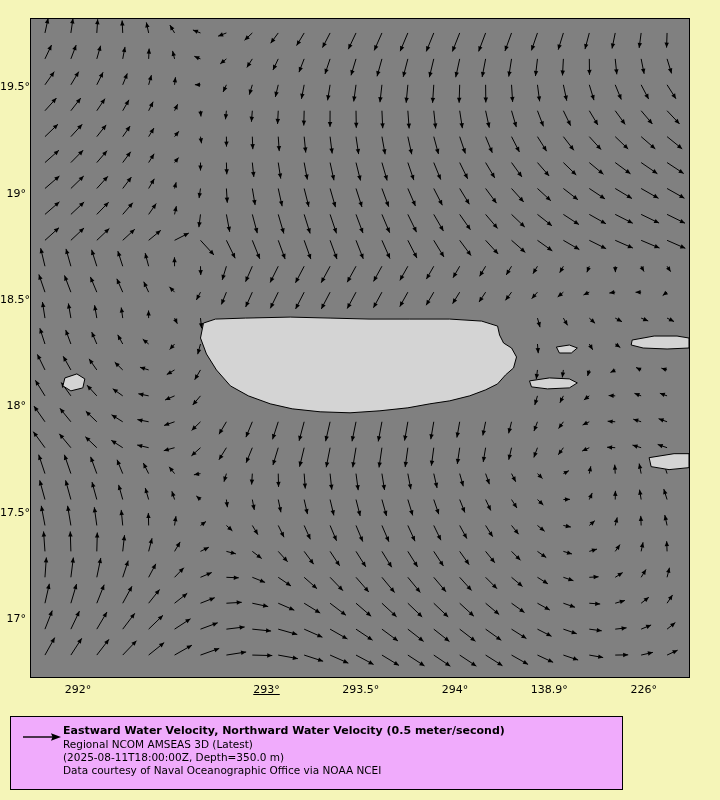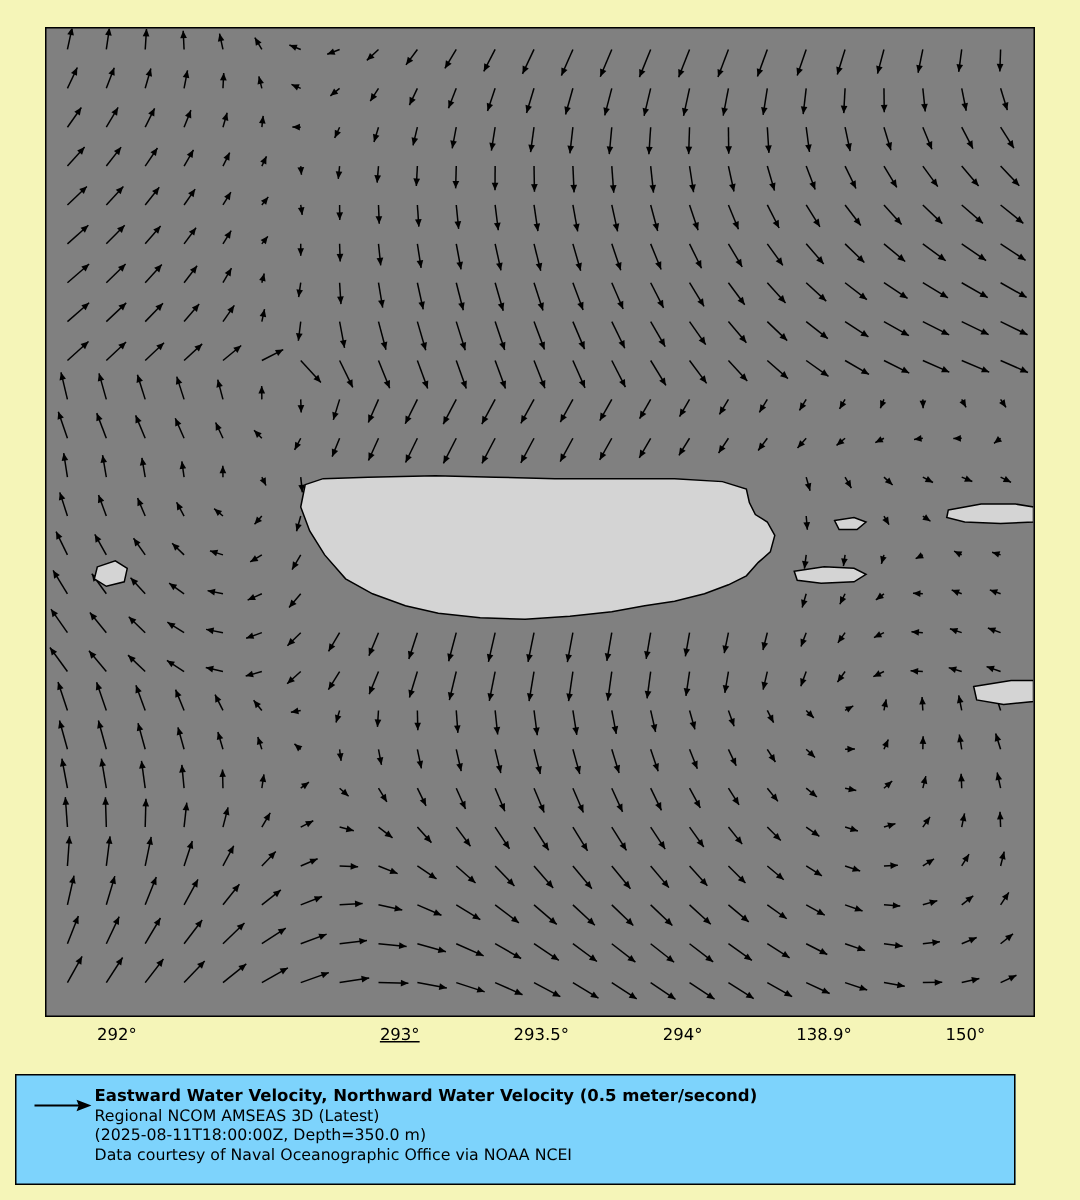--- a/index.html
+++ b/index.html
@@ -69,25 +69,25 @@
     left: 44px;
     top: 683px;
     width: 661px;
     height: 16px;
   }
   
   #caption {
     position: absolute;
     left: 10px;
     top: 716px;
-    width: 667px;
+    width: 613px;
     height: 74px;
     border: 1px solid #000;
     box-sizing: border-box;
-    background: #7dd3fc;
+    background: #f0abfc;
   }
   #caption-arrow {
     position: absolute;
     left: 10px;
     top: 14px;
     width: 40px;
     height: 12px;
   }
   #caption-text {
     position: absolute;
@@ -1275,28 +1275,36 @@
       <path fill="#d4d4d4" stroke="#000" stroke-width="1" d="M500,363 L520,360 L540,361 L548,365 L540,370 L518,371 L502,369 Z"></path>
 
       <path fill="#d4d4d4" stroke="#000" stroke-width="1" d="M527,329 L540,327 L548,330 L542,335 L530,335 Z"></path>
 
       <path fill="#d4d4d4" stroke="#000" stroke-width="1" d="M603,322 L625,318 L648,318 L660,320 L660,330 L638,331 L614,330 L602,327 Z"></path>
 
       <path fill="#d4d4d4" stroke="#000" stroke-width="1" d="M620,440 L645,436 L660,436 L660,450 L640,452 L622,449 Z"></path>
     </svg>
   </div>
 
+  <div id="ylabels">
+      <div class="ytick" style="top: 68.129px;">19.5°</div>
+      <div class="ytick" style="top: 174.581px;">19°</div>
+      <div class="ytick" style="top: 281.032px;">18.5°</div>
+      <div class="ytick" style="top: 387.484px;">18°</div>
+      <div class="ytick" style="top: 493.935px;">17.5°</div>
+      <div class="ytick" style="top: 600.387px;">17°</div>
+    </div>
   <div id="xlabels">
       <div class="xtick" style="left: 33.9429px;">292°</div>
       <div class="xtick" style="left: 128.229px; margin-top: 44px;">292.5°</div>
       <div class="xtick" style="left: 222.514px; text-decoration: underline;">293°</div>
       <div class="xtick" style="left: 316.8px;">293.5°</div>
       <div class="xtick" style="left: 411.086px;">294°</div>
       <div class="xtick" style="left: 505.371px;">138.9°</div>
-      <div class="xtick" style="left: 599.657px;">150°</div>
+      <div class="xtick" style="left: 599.657px;">226°</div>
     </div>
 
   <div id="caption">
     <svg id="caption-arrow" viewBox="0 0 40 12">
       <line x1="2" y1="6" x2="34" y2="6" stroke="#000" stroke-width="1.4"></line>
       <polygon points="40,6 30,2.2 31.5,6 30,9.8" fill="#000"></polygon>
     </svg>
     <div id="caption-text">
       <div class="cap-title">Eastward Water Velocity, Northward Water Velocity (0.5 meter/second)</div>
       <div class="cap-line">Regional NCOM AMSEAS 3D (Latest)</div>

